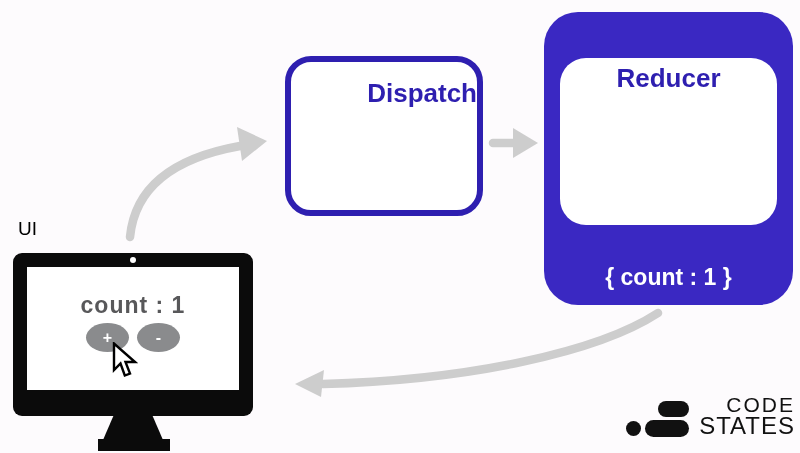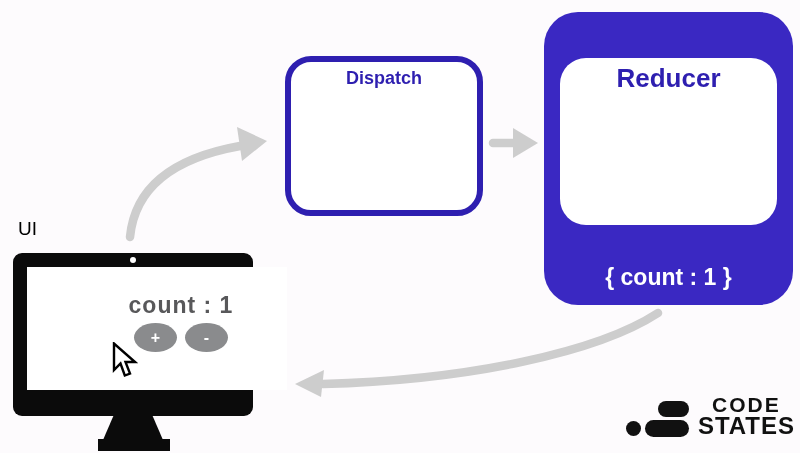--- a/index.html
+++ b/index.html
@@ -33,24 +33,25 @@
   .dispatch-box {
     position: absolute;
     left: 285px; top: 56px;
     width: 186px; height: 148px;
     background: #fff;
     border: 6px solid var(--border-blue, #2e1fb0);
     border-radius: 26px;
     text-align: center;
   }
   .dispatch-box .box-title {
-    margin-top: 6px;
-    font-size: 18px;
+    margin-top: 16px;
+    font-size: 26px;
     font-weight: bold;
     color: var(--border-blue, #2e1fb0);
+    text-align: right;
   }
 
   
   .store-box {
     position: absolute;
     left: 544px; top: 12px;
     width: 249px; height: 293px;
     background: var(--primary-blue, #3a28c2);
     border-radius: 34px;
     text-align: center;
@@ -106,21 +107,20 @@
     margin-left: -3px;
     border-radius: 50%;
     background: #fff;
   }
   .monitor-screen {
     position: absolute;
     left: 14px; top: 14px;
     width: 212px; height: 123px;
     background: #fff;
     text-align: center;
-    padding-left: 48px;
   }
   .count-display {
     margin-top: 25px;
     font-size: 23px;
     font-weight: bold;
     color: var(--screen-text-gray, #58585a);
     letter-spacing: 1px;
   }
   .button-row {
     margin-top: 4px;
@@ -183,23 +183,23 @@
   .logo-bar-bottom {
     position: absolute;
     left: 20px; top: 26px;
     width: 44px; height: 17px;
     border-radius: 8.5px;
     background: var(--logo-black, #111);
   }
   .logo-text {
     position: absolute;
     right: 0; top: 0;
-    text-align: center;
+    text-align: right;
     color: var(--logo-black, #111);
-    font-weight: bold;
+    font-weight: normal;
   }
   .logo-text .line1 {
     font-size: 21px;
     line-height: 21px;
     letter-spacing: 2px;
   }
   .logo-text .line2 {
     font-size: 24px;
     line-height: 21px;
     letter-spacing: 1px;

